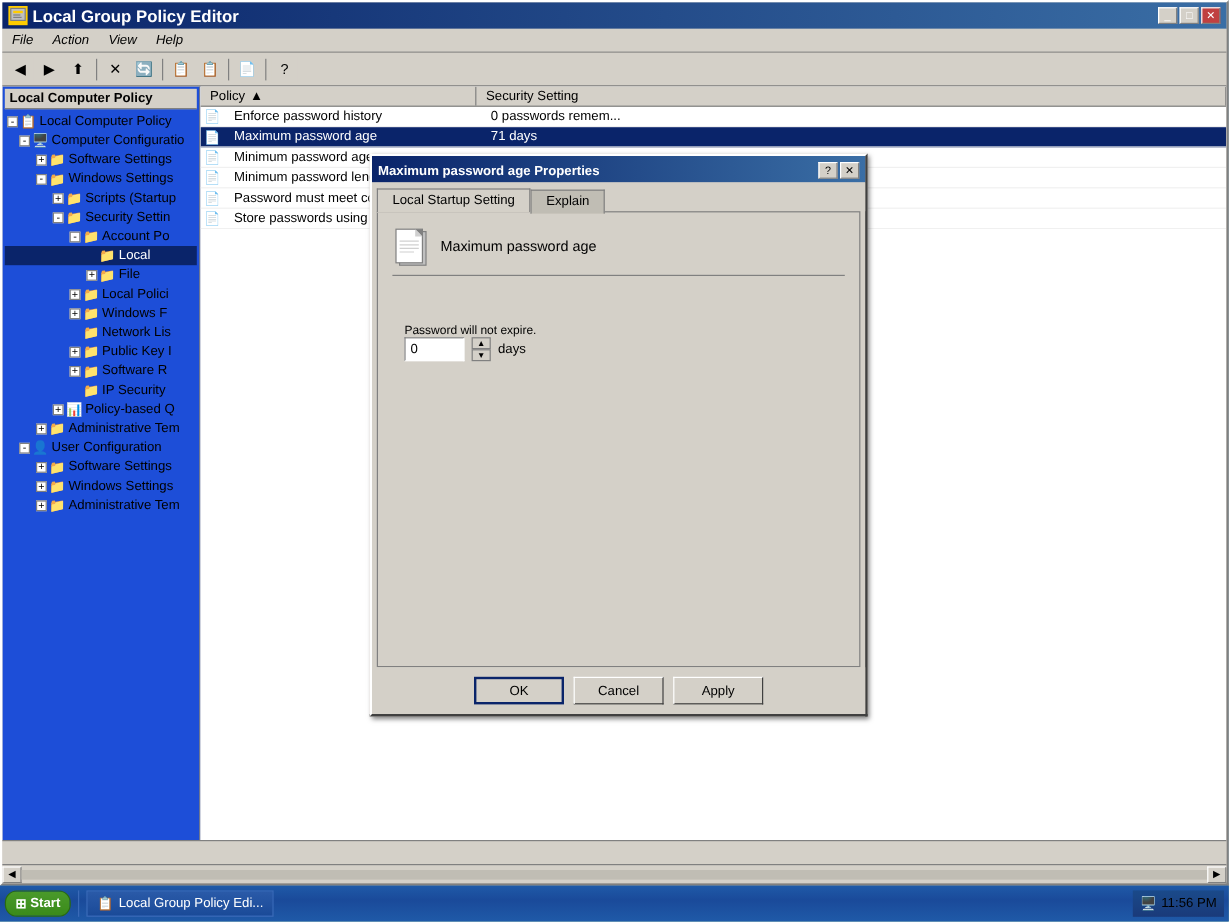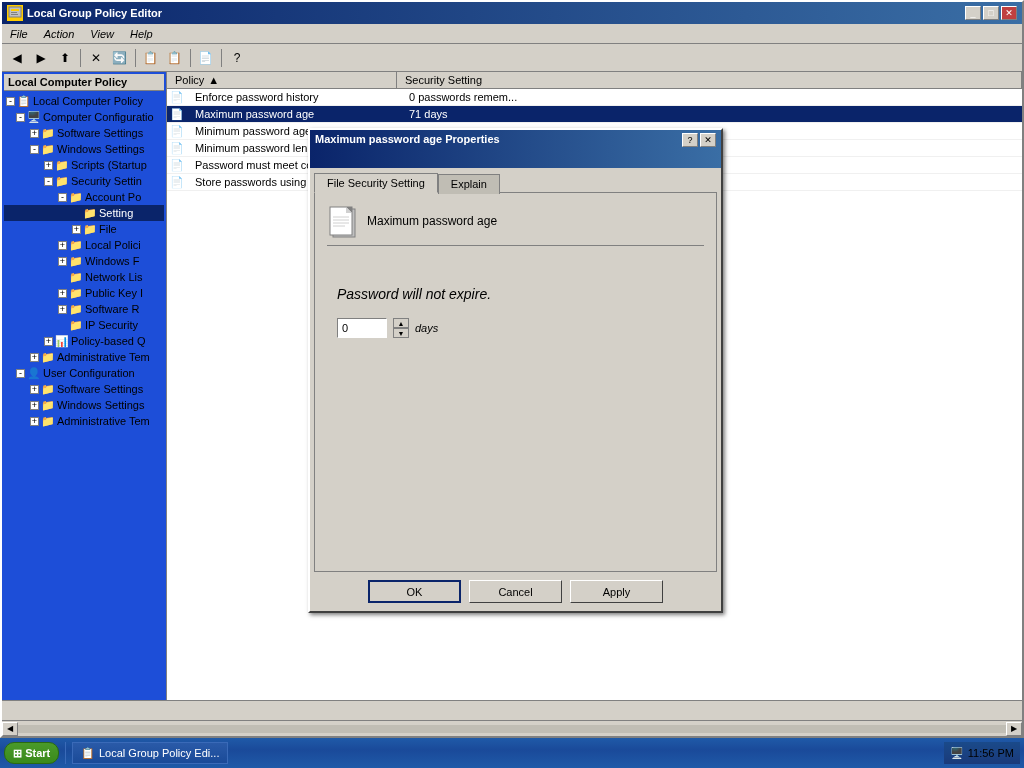--- a/index.html
+++ b/index.html
@@ -44,21 +44,21 @@
     .title-bar-icon {
       width: 16px;
       height: 16px;
       background: #ffcc00;
       display: flex;
       align-items: center;
       justify-content: center;
       font-size: 10px;
     }
     .title-bar-text {
-      font-size: 11px;
+      font-size: 14px;
       font-weight: bold;
     }
     .title-bar-buttons {
       display: flex;
       gap: 2px;
     }
     .title-btn {
       width: 16px;
       height: 14px;
       background: #d4d0c8;
@@ -248,23 +248,23 @@
       border-right-color: #404040;
       border-bottom-color: #404040;
       box-shadow: 2px 2px 4px rgba(0,0,0,0.5);
     }
 
     .dialog-title-bar {
       background: linear-gradient(to right, #0a246a, #3a6ea5);
       color: white;
       padding: 3px 5px;
       display: flex;
-      align-items: flex-start;
+      align-items: flex-end;
       justify-content: space-between;
-      height: 38px;
+      height: 22px;
     }
     .dialog-title-text {
       font-size: 11px;
       font-weight: bold;
     }
     .dialog-title-btns {
       display: flex;
       gap: 2px;
     }
     .dialog-title-btn {
@@ -332,23 +332,21 @@
     }
 
     .dialog-policy-title {
       font-size: 12px;
     }
 
     .dialog-body {
       padding: 20px 10px;
     }
     .will-not-expire {
-      font-size: 14px;
-      margin-bottom: 16px;
-      font-style: italic;
+      font-size: 10px;
     }
 
     .spinner-row {
       display: flex;
       align-items: center;
       gap: 6px;
     }
     .spinner-input {
       width: 50px;
       height: 20px;
@@ -371,32 +369,31 @@
       background: #d4d0c8;
       border: 1px solid #808080;
       display: flex;
       align-items: center;
       justify-content: center;
       cursor: pointer;
       font-size: 7px;
     }
     .spinner-label {
       font-size: 11px;
-      font-style: italic;
     }
 
     .dialog-footer {
       display: flex;
       justify-content: center;
       gap: 8px;
       padding: 8px;
       background: #d4d0c8;
     }
     .dialog-btn {
-      width: 93px;
+      width: 75px;
       height: 23px;
       background: #d4d0c8;
       border: 1px solid #fff;
       border-right-color: #404040;
       border-bottom-color: #404040;
       font-size: 11px;
       cursor: pointer;
       font-family: Tahoma, Arial, sans-serif;
       display: flex;
       align-items: center;
@@ -542,21 +539,21 @@
       </div>
 
       <div class="tree-item" style="padding-left: 54px;">
         <span class="tree-toggle">-</span>
         <span class="tree-icon folder-icon">📁</span>
         <span>Account Po</span>
       </div>
 
       <div class="tree-item selected" style="padding-left: 68px;">
         <span class="tree-icon folder-icon" style="margin-left:11px;">📁</span>
-        <span>Setting</span>
+        <span>Local</span>
       </div>
 
       <div class="tree-item" style="padding-left: 68px;">
         <span class="tree-toggle">+</span>
         <span class="tree-icon folder-icon">📁</span>
         <span>File</span>
       </div>
 
       <div class="tree-item" style="padding-left: 54px;">
         <span class="tree-toggle">+</span>
@@ -691,21 +688,21 @@
 
   <div class="dialog-title-bar">
     <span class="dialog-title-text">Maximum password age Properties</span>
     <div class="dialog-title-btns">
       <div class="dialog-title-btn">?</div>
       <div class="dialog-title-btn">✕</div>
     </div>
   </div>
 
   <div class="dialog-tabs">
-    <div class="dialog-tab active">File Security Setting</div>
+    <div class="dialog-tab active">Local Startup Setting</div>
     <div class="dialog-tab">Explain</div>
   </div>
 
   <div class="dialog-content">
 
     <div class="dialog-policy-header">
       <div class="policy-doc-icon">
         <svg width="32" height="36" viewBox="0 0 32 36">
 
           <rect x="6" y="4" width="22" height="28" fill="#c0c0c0" stroke="#808080" stroke-width="1"></rect>

